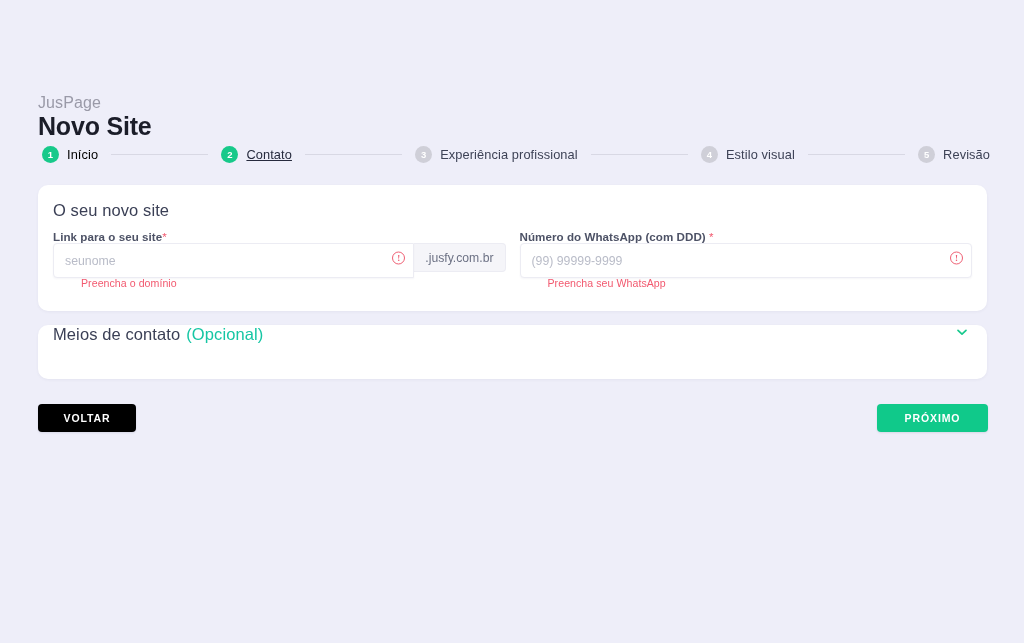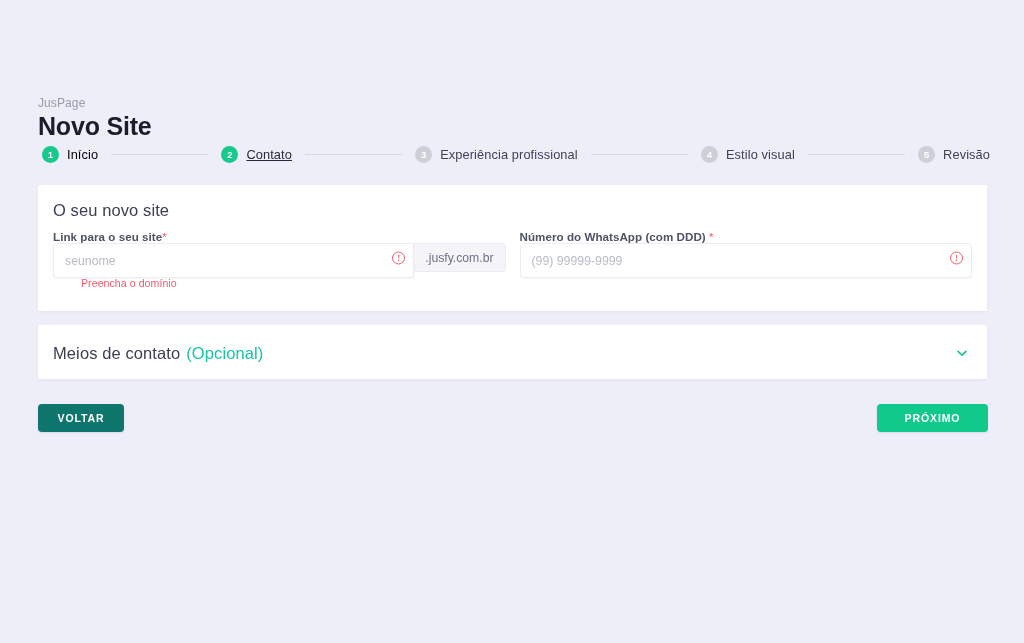--- a/index.html
+++ b/index.html
@@ -17,21 +17,21 @@
     position: relative;
   }
 
   
   .page-head {
     position: absolute;
     left: 38px;
     top: 96px;
   }
   .brand {
-    font-size: 12px;
+    font-size: 16px;
     color: #9a9aa8;
     line-height: 14px;
     letter-spacing: .1px;
   }
   .page-title {
     font-size: 25px;
     font-weight: bold;
     color: #1b1d29;
     line-height: 30px;
     letter-spacing: -.2px;
@@ -79,21 +79,21 @@
     margin: 0 13px;
     min-width: 20px;
   }
 
   
   .card {
     position: absolute;
     left: 38px;
     width: 949px;
     background: #ffffff;
-    border-radius: 1px;
+    border-radius: 10px;
     box-shadow: 0 1px 3px rgba(60,60,110,.06);
   }
   #card-site    { top: 185px; height: 126px; }
   #card-contato { top: 325px; height: 54px; }
 
   .card-title {
     font-size: 16.5px;
     color: #3a3f55;
     padding: 16px 0 0 15px;
     letter-spacing: .1px;
@@ -178,21 +178,21 @@
     color: #f2596f;
     margin-top: 5px;
     letter-spacing: .05px;
     margin-left: 28px;
   }
 
   
   .collapse-head {
     height: 56px;
     display: flex;
-    align-items: center;
+    align-items: flex-start;
     padding: 0 18px 0 15px;
     cursor: pointer;
   }
   .collapse-title {
     font-size: 16.5px;
     color: #3a3f55;
     letter-spacing: .1px;
   }
   .optional { color: #16c6a4; }
   .spacer { flex: 1 1 auto; }
@@ -209,21 +209,21 @@
     border: none;
     border-radius: 4px;
     font-family: "Liberation Sans", sans-serif;
     font-size: 10.5px;
     font-weight: bold;
     letter-spacing: .9px;
     color: #ffffff;
     cursor: pointer;
     box-shadow: 0 1px 2px rgba(60,60,110,.12);
   }
-  #btn-voltar  { left: 38px;  top: 404px; width: 86px; background: #0f766e; }
+  #btn-voltar  { left: 38px;  top: 404px; width: 98px; background: #000000; }
   #btn-proximo { left: 877px; top: 404px; width: 111px; background: #10c98a; }
 </style>
 </head>
 <body>
 
 <div class="page-head">
   <div class="brand">JusPage</div>
   <div class="page-title">Novo Site</div>
 </div>
 
@@ -279,20 +279,21 @@
 
     <div class="field">
       <label class="field-label"><span>Número do WhatsApp (com DDD)</span> <span class="req">*</span></label>
 
       <div class="input-row">
         <div class="input-wrap">
           <input class="text-input" type="text" placeholder="(99) 99999-9999" style="">
           <span class="err-icon">!</span>
         </div>
       </div>
+      <div class="err-text">Preencha seu WhatsApp</div>
     </div>
 
   </div>
 </div>
 
 <div class="card" id="card-contato">
   <div class="collapse-head">
     <span class="collapse-title">Meios de contato</span>
     <span class="collapse-title optional" style="margin-left:6px">(Opcional)</span>
     <span class="spacer"></span>

